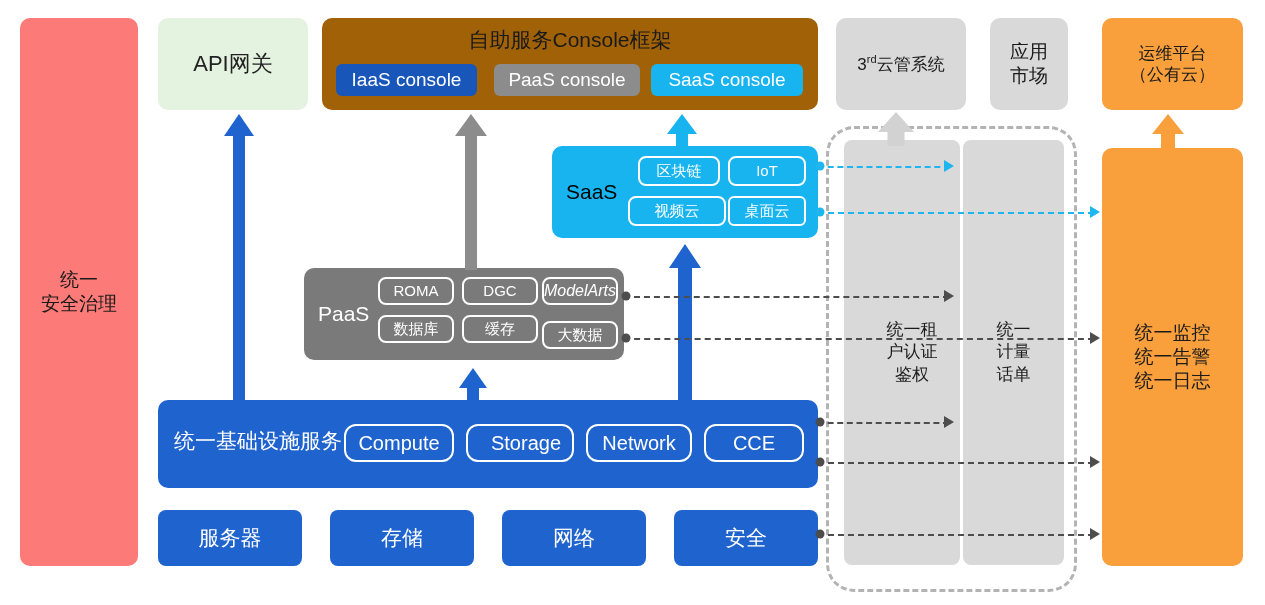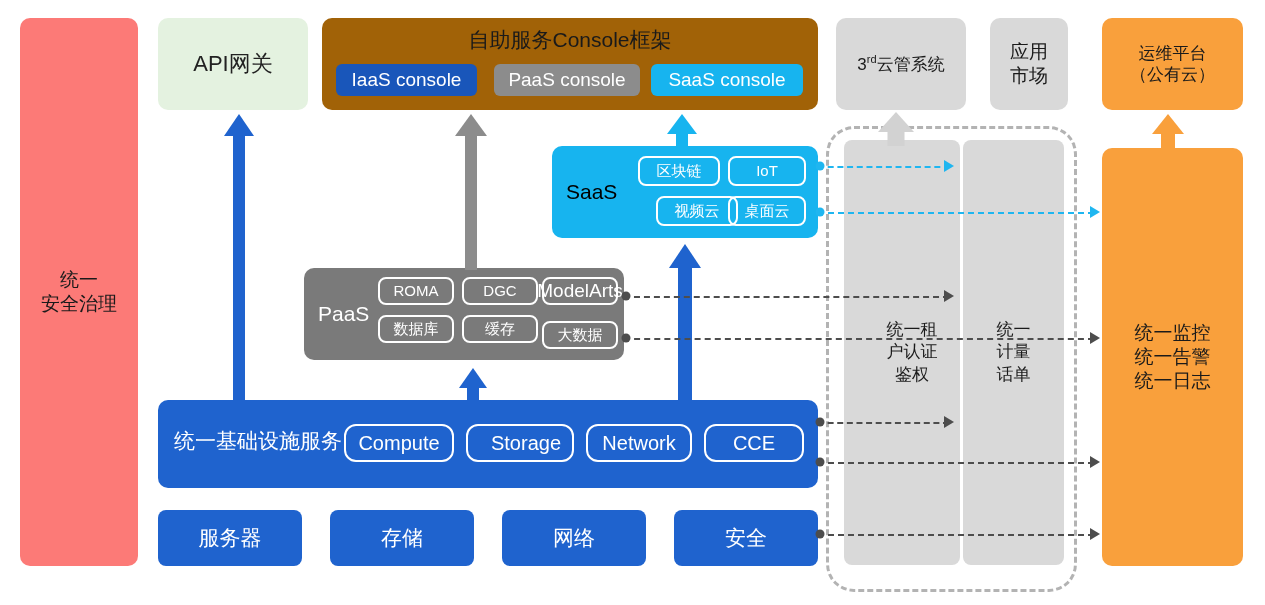--- a/index.html
+++ b/index.html
@@ -119,40 +119,40 @@
     display: flex;
     align-items: center;
     justify-content: center;
     color: #ffffff;
     font-size: 15px;
     box-sizing: border-box;
   }
   .saas .tag { height: 30px; }
   .t-blockchain { left: 86px;  top: 10px; width: 82px; }
   .t-iot        { left: 176px; top: 10px; width: 78px; }
-  .t-video      { left: 104px;  top: 50px; width: 82px; }
-  .t-desktop    { left: 176px; top: 50px; width: 78px; }
+  .t-video      { left: 76px;  top: 50px; width: 98px; }
+  .t-desktop    { left: 176px; top: 50px; width: 78px; border-radius: 6px; }
 
   
   .paas {
     left: 304px; top: 268px; width: 320px; height: 92px;
     background: #7a7a7a;
     border-radius: 10px;
     display: block;
   }
   .paas-label {
     position: absolute;
     left: 14px; top: 33px;
     color: #ffffff;
     font-size: 21px;
   }
   .paas .tag { height: 28px; }
   .p-roma  { left: 74px;  top: 9px;  width: 76px; }
   .p-dgc   { left: 158px; top: 9px;  width: 76px; }
-  .p-model { left: 238px; top: 9px;  width: 76px; font-size: 19px; }
+  .p-model { left: 238px; top: 9px;  width: 76px; font-size: 16px; font-style: italic; }
   .p-db    { left: 74px;  top: 47px; width: 76px; }
   .p-cache { left: 158px; top: 47px; width: 76px; }
   .p-bigd  { left: 238px; top: 53px; width: 76px; }
 
   
   .infra {
     left: 158px; top: 400px; width: 660px; height: 88px;
     background: #1f63ce;
     border-radius: 10px;
     display: block;

